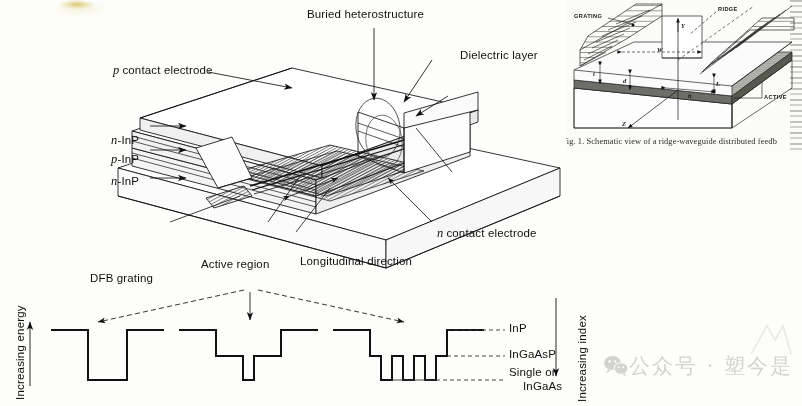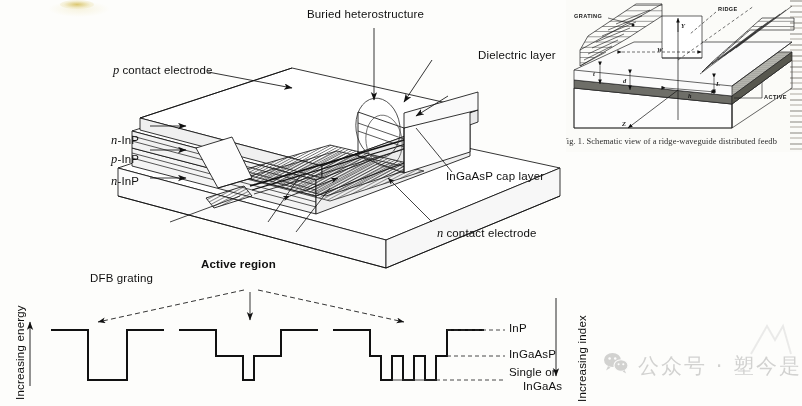--- a/index.html
+++ b/index.html
@@ -63,21 +63,21 @@
     background:repeating-linear-gradient(180deg,
       rgba(60,55,45,.40) 0px, rgba(60,55,45,.40) 2px,
       rgba(255,255,255,0) 2px, rgba(255,255,255,0) 5px,
       rgba(80,70,55,.30) 5px, rgba(80,70,55,.30) 7px,
       rgba(255,255,255,0) 7px, rgba(255,255,255,0) 11px);
     opacity:.75;
   }
   
   #watermark{
     position:absolute;left:603px;top:352px;
-    display:flex;gap:9px;
+    display:flex;align-items:center;
     opacity:.38;
     pointer-events:none;
   }
   #watermark .wm-text{
     font-family:"DejaVu Sans", sans-serif;
     font-size:21px;color:#8d8d8d;letter-spacing:2px;white-space:nowrap;
   }
   #smudge{
     position:absolute;left:60px;top:0px;width:34px;height:9px;
     background:radial-gradient(ellipse at center, rgba(214,191,92,.85) 0%, rgba(232,220,160,.35) 55%, rgba(255,255,255,0) 100%);
@@ -198,46 +198,46 @@
       <line x1="296" y1="232" x2="330" y2="188" stroke-width="0.8"></line>
 
       <line x1="290" y1="196" x2="338" y2="178" stroke-width="0.85" marker-start="url(#arrS)" marker-end="url(#arrS)"></line>
 
       <line x1="268" y1="222" x2="300" y2="176" stroke-width="0.8"></line>
     </g>
   </svg>
 
   <div class="lbl" style="left:307px;top:8px;">Buried heterostructure</div>
 
-  <div class="lbl" style="left:446px;top:49px;padding-left:32px;">Dielectric layer</div>
+  <div class="lbl" style="left:428px;top:49px;padding-left:32px;">Dielectric layer</div>
 
   <div class="lbl" style="left:113px;top:63px;">
     <i>p</i><span style="margin-left:3px">contact electrode</span>
   </div>
 
-  <div class="lbl" style="left:446px;top:170px;">InGaAsP cap layer</div>
 
   <div class="lbl" style="left:111px;top:133px;">
     <i>n</i><span>-</span><span>InP</span>
   </div>
   <div class="lbl" style="left:111px;top:152px;">
     <i>p</i><span>-</span><span>InP</span>
   </div>
   <div class="lbl" style="left:111px;top:174px;">
     <i>n</i><span>-</span><span>InP</span>
   </div>
 
   <div class="lbl" style="left:90px;top:242px;margin-top:30px;">DFB grating</div>
 
   <div class="lbl" style="left:437px;top:226px;">
     <i>n</i><span style="margin-left:3px">contact electrode</span>
   </div>
 
-
-  <div class="lbl" style="left:201px;top:258px;font-weight:bold;">Active region</div>
+  <div class="lbl" style="left:300px;top:255px;">Longitudinal direction</div>
+
+  <div class="lbl" style="left:201px;top:258px;">Active region</div>
 
   <svg class="abs" style="left:0;top:268px;" width="580" height="138">
     <defs>
       <marker id="arrB" markerWidth="9" markerHeight="9" refX="8" refY="3.2" orient="auto" markerUnits="userSpaceOnUse">
         <path d="M0,0 L8.5,3.2 L0,6.4 L2.2,3.2 Z" fill="#111"></path>
       </marker>
       <marker id="arrBs" markerWidth="8" markerHeight="8" refX="7.4" refY="2.9" orient="auto" markerUnits="userSpaceOnUse">
         <path d="M0,0 L7.6,2.9 L0,5.8 L2,2.9 Z" fill="#111"></path>
       </marker>
     </defs>

